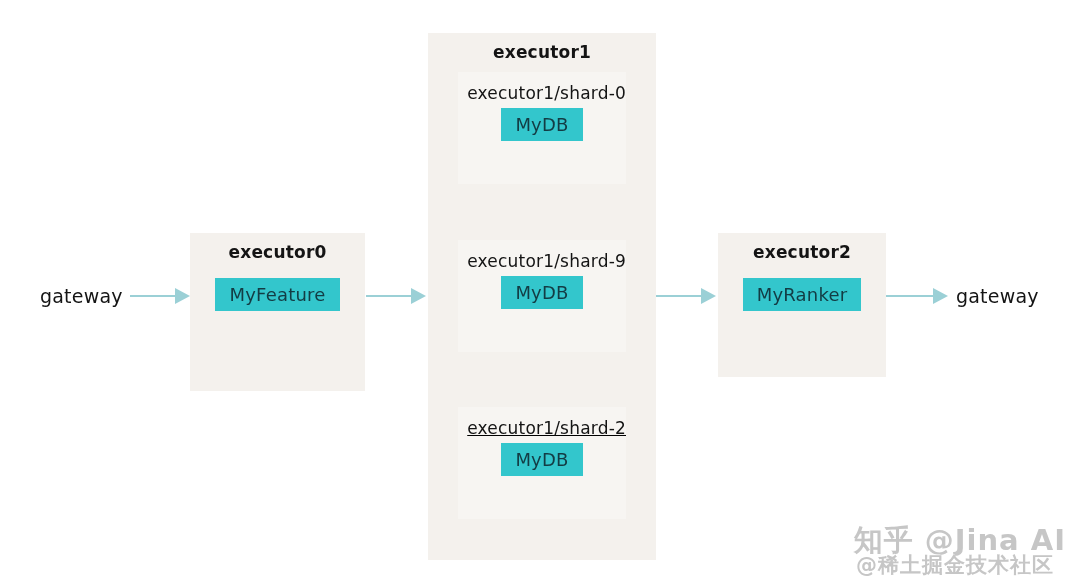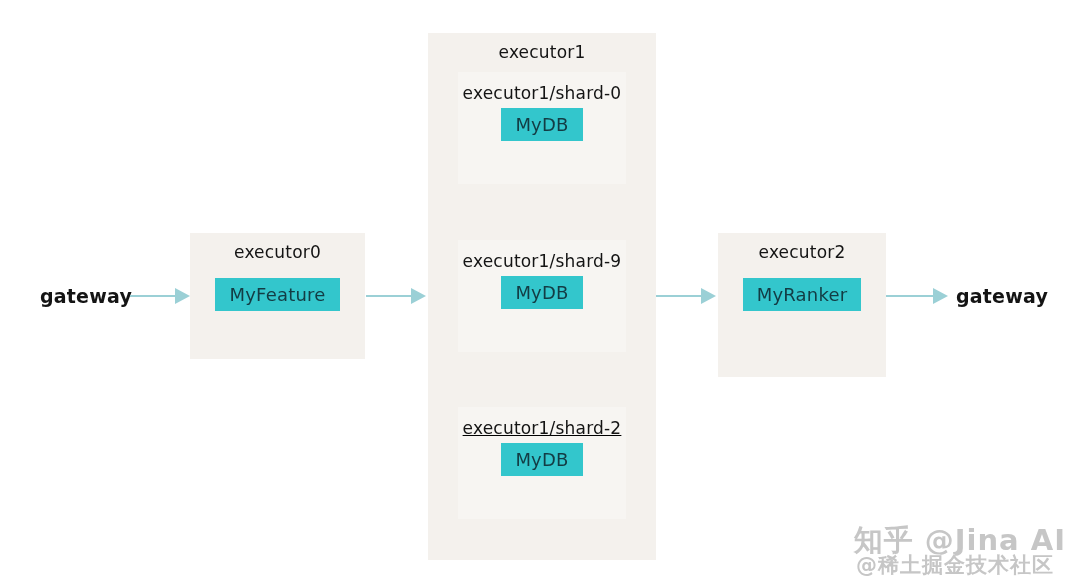--- a/index.html
+++ b/index.html
@@ -16,41 +16,41 @@
   body{
     position:relative;
     background:#ffffff;
     font-family:"DejaVu Sans","Liberation Sans",sans-serif;
     overflow:hidden;
   }
   .abs{position:absolute;}
   .gw-label{
     font-size:19px;
     color:var(--label_text);
-    font-weight:700;
+    font-weight:400;
     line-height:26px;
     letter-spacing:0.2px;
   }
   
   .arrow{display:flex;align-items:center;height:16px;}
   .arrow .shaft{flex:1;height:2px;background:var(--arrow);}
   .arrow .head{
     width:0;height:0;
     border-top:8px solid transparent;
     border-bottom:8px solid transparent;
     border-left:15px solid var(--arrow);
   }
   .node{
     background:var(--node_bg);
   }
   .node-title{
     text-align:center;
     font-size:17px;
     color:var(--label_text);
-    font-weight:400;
+    font-weight:700;
     padding-top:9px;
     letter-spacing:0.2px;
   }
   .component{
     display:inline-block;
     background:var(--component_bg);
     color:var(--component_text);
     font-size:18px;
     font-weight:500;
     padding:6px 14px;
@@ -58,21 +58,21 @@
   }
   .component-wrap{text-align:center;}
   .shard{
     position:absolute;
     left:30px;
     width:168px;
     height:112px;
     background:var(--shard_bg);
   }
   .shard-title{
-    text-align:center;
+    text-align:right;
     font-size:17px;
     color:var(--label_text);
     font-weight:500;
     padding-top:11px;
     white-space:nowrap;
     letter-spacing:0.2px;
   }
   .shard .component-wrap{margin-top:5px;}
   .watermark1{
     font-size:29px;
@@ -94,21 +94,21 @@
 </head>
 <body>
 
 <div class="abs gw-label" style="left:40px;top:283px;">gateway</div>
 
 <div class="abs arrow" style="left:130px;top:288px;width:60px;">
   <div class="shaft"></div>
   <div class="head"></div>
 </div>
 
-<div class="abs node" style="left:190px;top:233px;width:175px;height:126px;">
+<div class="abs node" style="left:190px;top:233px;width:175px;height:158px;">
   <div class="node-title">executor0</div>
   <div class="component-wrap" style="margin-top:16px;">
     <span class="component">MyFeature</span>
   </div>
 </div>
 
 <div class="abs arrow" style="left:366px;top:288px;width:60px;">
   <div class="shaft"></div>
   <div class="head"></div>
 </div>

